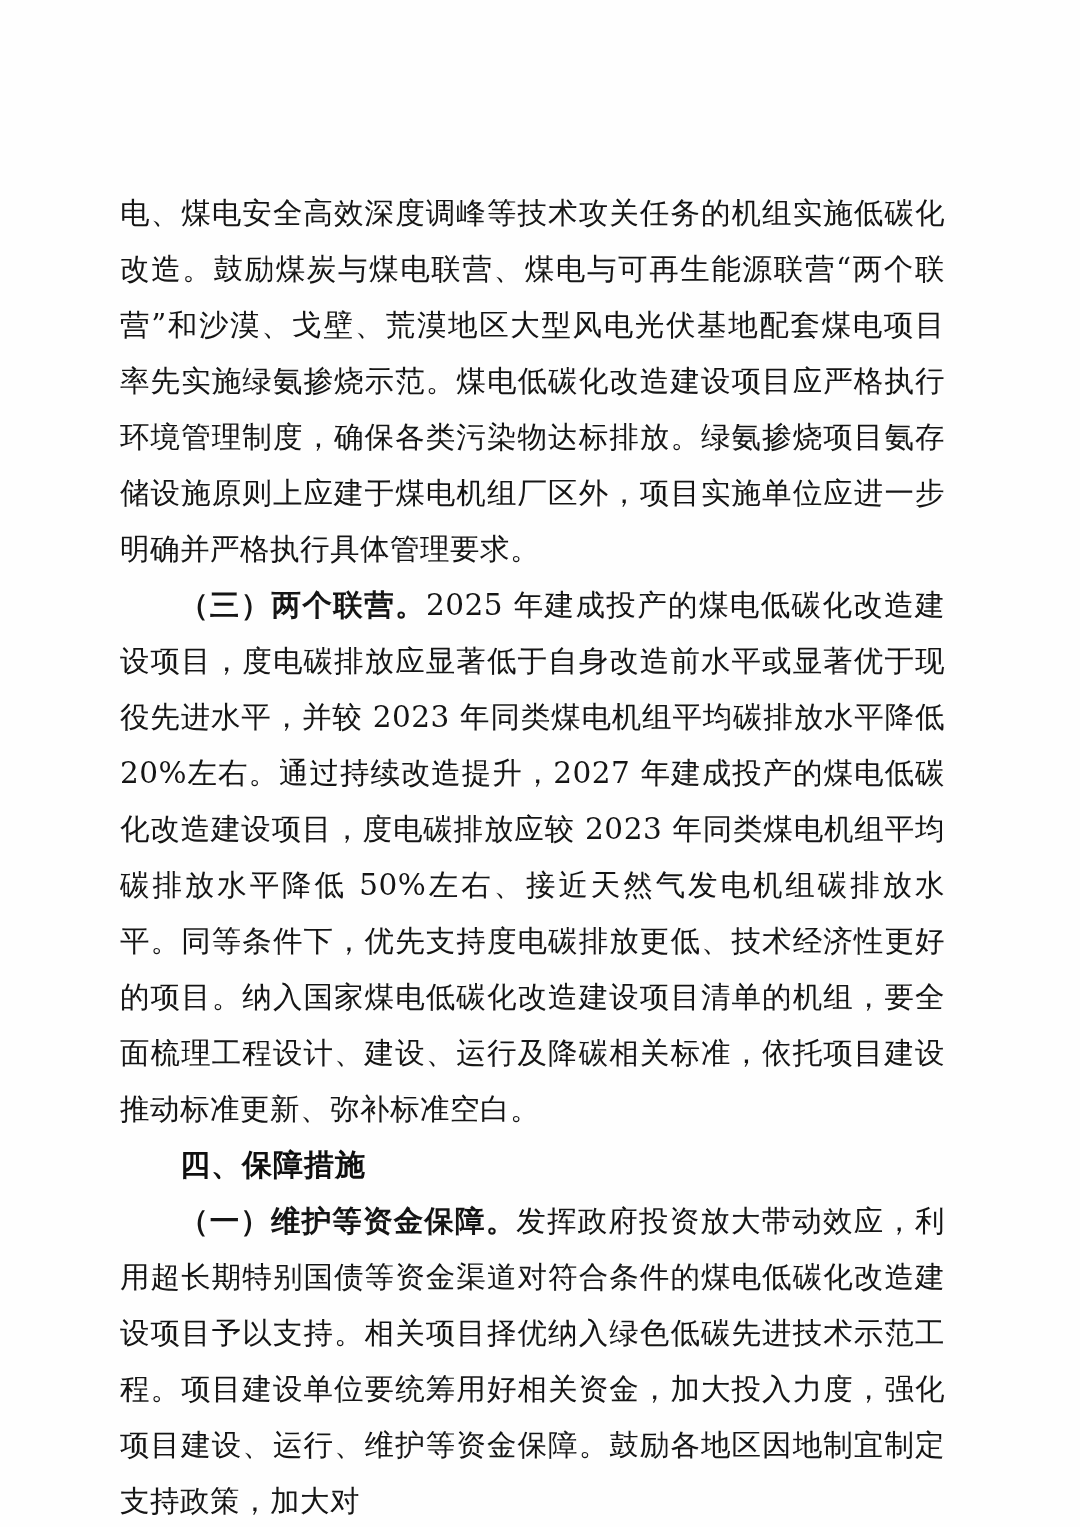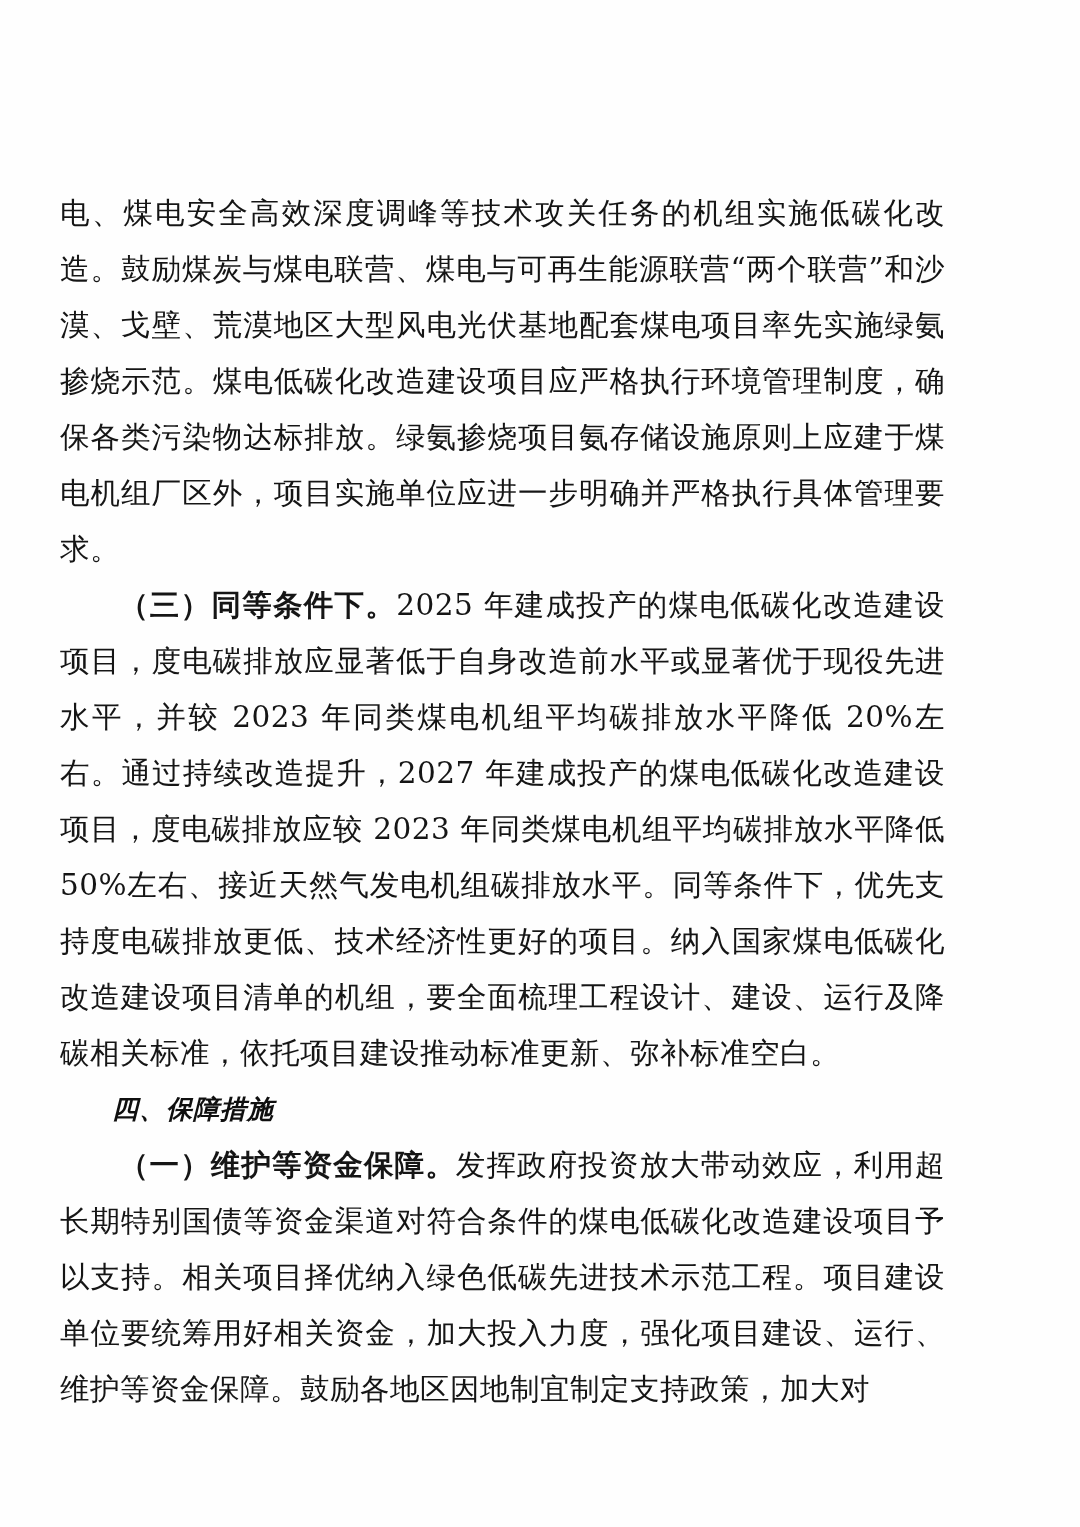--- a/index.html
+++ b/index.html
@@ -15,64 +15,63 @@
     position: relative;
     overflow: hidden;
   }
   .page {
     position: absolute;
     left: 0;
     top: 0;
     width: 1080px;
     height: 1527px;
     box-sizing: border-box;
-    padding: 185px 135px 60px 60px;
+    padding: 185px 135px 60px 120px;
     background: #fefefe;
   }
   .doc-body {
     font-size: 29.5px;
     line-height: 56px;
     text-align: justify;
     text-justify: inter-ideograph;
     letter-spacing: 0.5px;
     color: #151515;
   }
   p.para {
     margin: 0;
     text-indent: 2em;
   }
   p.cont {
     margin: 0;
     text-indent: 0;
   }
   h2.section-heading {
     margin: 0;
-    font-size: 26px;
+    font-size: 30px;
     line-height: 56px;
     font-weight: bold;
     text-indent: 2em;
     font-family: "DejaVu Sans", "Liberation Sans", sans-serif;
     letter-spacing: 1px;
     color: #0f0f0f;
-    font-style: italic;
   }
   .bold-lead {
     font-weight: bold;
     font-family: "DejaVu Sans", "Liberation Sans", sans-serif;
     letter-spacing: 0.5px;
   }
 </style>
 </head>
 <body>
 
 <div class="page">
   <div class="doc-body">
 
     <p class="cont para-cont">电、煤电安全高效深度调峰等技术攻关任务的机组实施低碳化改造。鼓励煤炭与煤电联营、煤电与可再生能源联营“两个联营”和沙漠、戈壁、荒漠地区大型风电光伏基地配套煤电项目率先实施绿氨掺烧示范。煤电低碳化改造建设项目应严格执行环境管理制度，确保各类污染物达标排放。绿氨掺烧项目氨存储设施原则上应建于煤电机组厂区外，项目实施单位应进一步明确并严格执行具体管理要求。</p>
 
-    <p class="para"><span class="bold-lead">（三）同等条件下。</span><span>2025 年建成投产的煤电低碳化改造建设项目，度电碳排放应显著低于自身改造前水平或显著优于现役先进水平，并较 2023 年同类煤电机组平均碳排放水平降低 20%左右。通过持续改造提升，2027 年建成投产的煤电低碳化改造建设项目，度电碳排放应较 2023 年同类煤电机组平均碳排放水平降低 50%左右、接近天然气发电机组碳排放水平。同等条件下，优先支持度电碳排放更低、技术经济性更好的项目。纳入国家煤电低碳化改造建设项目清单的机组，要全面梳理工程设计、建设、运行及降碳相关标准，依托项目建设推动标准更新、弥补标准空白。</span></p>
+    <p class="para"><span class="bold-lead">（三）两个联营。</span><span>2025 年建成投产的煤电低碳化改造建设项目，度电碳排放应显著低于自身改造前水平或显著优于现役先进水平，并较 2023 年同类煤电机组平均碳排放水平降低 20%左右。通过持续改造提升，2027 年建成投产的煤电低碳化改造建设项目，度电碳排放应较 2023 年同类煤电机组平均碳排放水平降低 50%左右、接近天然气发电机组碳排放水平。同等条件下，优先支持度电碳排放更低、技术经济性更好的项目。纳入国家煤电低碳化改造建设项目清单的机组，要全面梳理工程设计、建设、运行及降碳相关标准，依托项目建设推动标准更新、弥补标准空白。</span></p>
 
     <h2 class="section-heading">四、保障措施</h2>
 
     <p class="para"><span class="bold-lead">（一）维护等资金保障。</span><span>发挥政府投资放大带动效应，利用超长期特别国债等资金渠道对符合条件的煤电低碳化改造建设项目予以支持。相关项目择优纳入绿色低碳先进技术示范工程。项目建设单位要统筹用好相关资金，加大投入力度，强化项目建设、运行、维护等资金保障。鼓励各地区因地制宜制定支持政策，加大对</span></p>
 
   </div>
 </div>
 
 </body></html>

